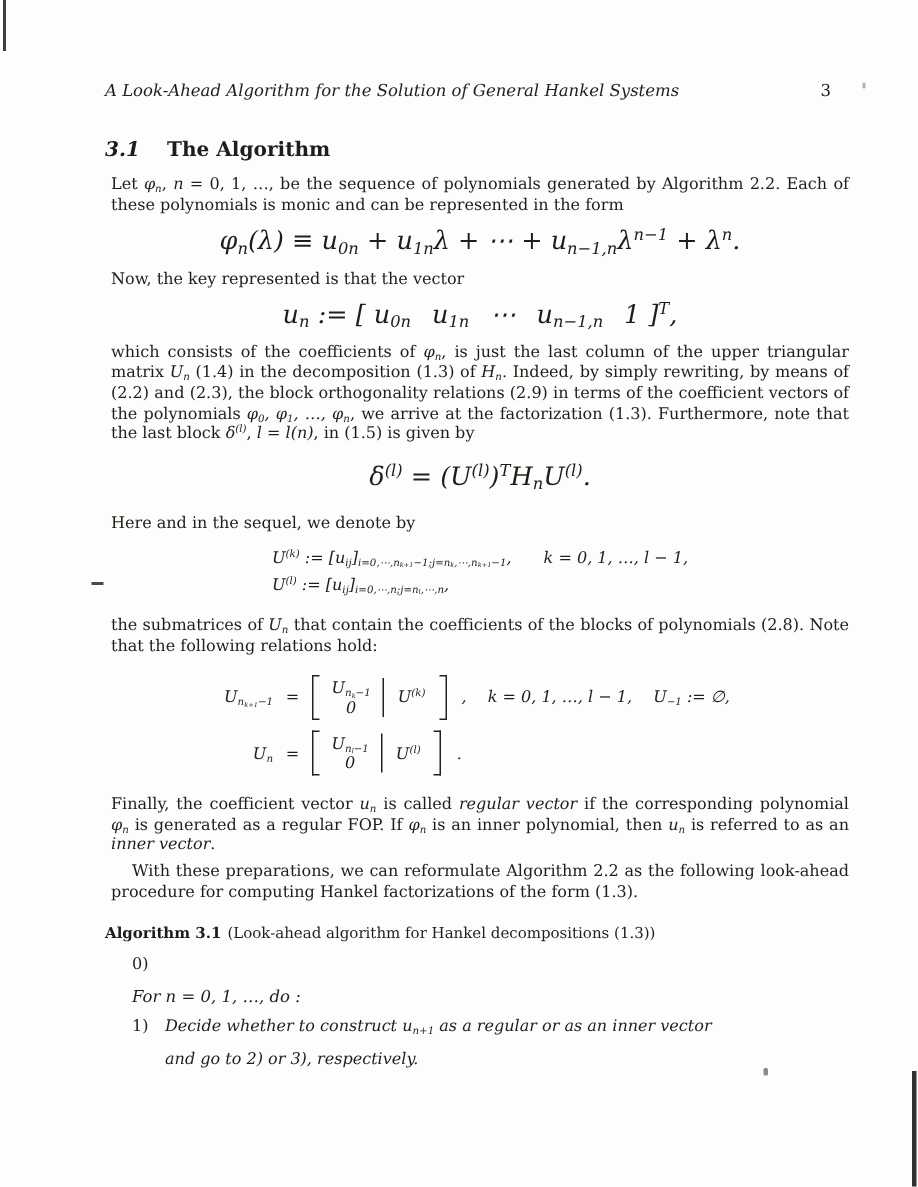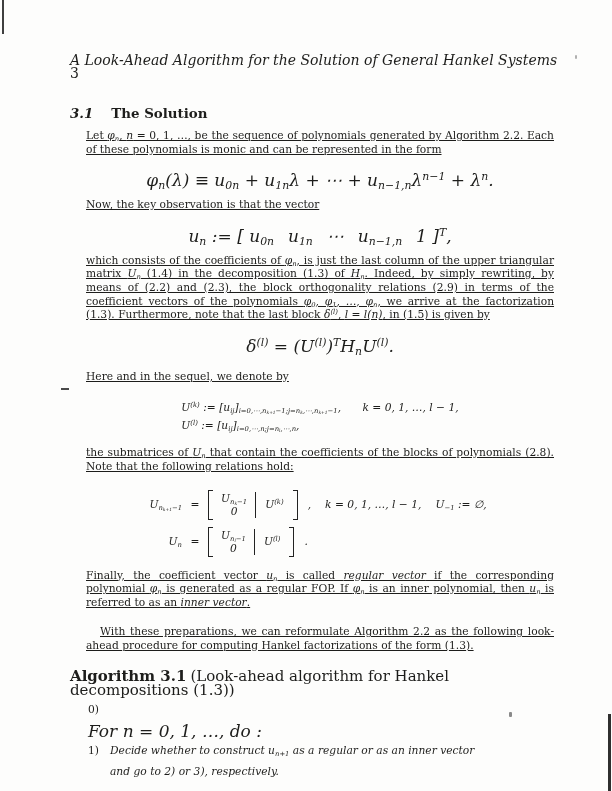--- a/index.html
+++ b/index.html
@@ -4,25 +4,25 @@
 <style>
   html,body{margin:0;padding:0;background:#ffffff;}
   body{
     width:612px;height:791px;position:relative;overflow:hidden;
     background:#fdfdfc;color:#1d1d1b;
     font-family:"DejaVu Serif","Liberation Serif",serif;
     -webkit-font-smoothing:antialiased;
   }
   .page{position:absolute;inset:0;padding:54px 42px 0 70px;box-sizing:border-box;}
   .hdr{display:flex;justify-content:space-between;align-items:baseline;
-       font-style:italic;font-size:14px;line-height:13px;flex-direction:column;}
+       font-style:italic;font-size:11px;line-height:13px;}
   .hdr .pg{font-style:normal;padding-right:16px;}
   .sec{margin-top:25px;font-size:13.4px;font-weight:bold;line-height:16px;}
   .sec .num{margin-right:18px;font-style:italic;}
-  p{margin:16px;font-size:10.7px;line-height:13.6px;text-align:justify;text-decoration:underline;}
+  p{margin:4px;font-size:10.7px;line-height:13.6px;text-align:justify;}
   .eq{font-size:17px;font-style:italic;text-align:center;line-height:16px;}
   sub,sup{line-height:0;font-size:0.64em;}
   sub{vertical-align:-0.3em;}
   sup{vertical-align:0.55em;}
   .denote{text-align:center;}
   .denote .inner{display:inline-block;text-align:left;font-style:italic;
                  font-size:10.7px;line-height:17.5px;}
   .mat{font-size:10.7px;font-style:italic;}
   .mrow{display:flex;align-items:center;margin-top:7px;}
   .mlhs{width:112px;text-align:right;flex:none;}
@@ -30,50 +30,50 @@
   .brkgrp{display:inline-flex;align-items:center;align-self:center;}
   .brk{width:4px;align-self:stretch;flex:none;}
   .brk-l{border-left:1.3px solid #222;border-top:1.3px solid #222;border-bottom:1.3px solid #222;}
   .brk-r{border-right:1.3px solid #222;border-top:1.3px solid #222;border-bottom:1.3px solid #222;}
   .stack{display:flex;flex-direction:column;align-items:center;
          padding:2px 8px;line-height:13px;}
   .vdiv{width:1px;align-self:stretch;background:#222;margin:2px 0;flex:none;}
   .mright{padding:0 9px;}
   .mtail{margin-left:10px;}
   .indent{text-indent:14px;}
-  .algh{margin-top:15px;font-size:15px;line-height:14px;}
+  .algh{margin-top:15px;font-size:10px;line-height:14px;}
   .algh .algsub{margin-left:4px;}
   .step{display:flex;margin-left:18px;font-size:10.7px;}
   .step .mk{width:22px;flex:none;font-style:normal;line-height:14.5px;}
   .step .bd{font-style:italic;line-height:14.5px;}
-  .forline{margin-left:18px;font-style:italic;font-size:17px;line-height:14.5px;}
+  .forline{margin-left:18px;font-style:italic;font-size:11px;line-height:14.5px;}
   .mt2{margin-top:2px}.mt5{margin-top:5px}.mt6{margin-top:6px}
   .mt7{margin-top:7px}.mt8{margin-top:8px}.mt9{margin-top:9px}.mt10{margin-top:10px}
   .mt12{margin-top:12px}.mt14{margin-top:14px}.mt16{margin-top:16px}
   .artifact{position:absolute;pointer-events:none;}
 </style>
 </head>
 <body>
 
 <div class="page">
 
   <div class="hdr">
     <span>A Look-Ahead Algorithm for the Solution of General Hankel Systems</span>
     <span class="pg">3</span>
   </div>
 
   <div class="sec">
-    <span class="num">3.1</span><span>The Solution</span>
+    <span class="num">3.1</span><span>The Algorithm</span>
   </div>
 
   <p class="mt8">Let <i>φ<sub>n</sub></i>, <i>n</i> = 0, 1, …, be the sequence of polynomials generated by Algorithm 2.2. Each of these polynomials is monic and can be represented in the form</p>
 
   <div class="eq mt10">φ<sub>n</sub>(λ) ≡ u<sub>0n</sub> + u<sub>1n</sub>λ + ⋯ + u<sub>n−1,n</sub>λ<sup>n−1</sup> + λ<sup>n</sup>.</div>
 
-  <p class="mt10">Now, the key observation is that the vector</p>
+  <p class="mt10">Now, the key represented is that the vector</p>
 
   <div class="eq mt9">u<sub>n</sub> := [ u<sub>0n</sub>  u<sub>1n</sub>  ⋯  u<sub>n−1,n</sub>  1 ]<sup>T</sup>,</div>
 
   <p class="mt10">which consists of the coefficients of <i>φ<sub>n</sub></i>, is just the last column of the upper triangular matrix <i>U<sub>n</sub></i> (1.4) in the decomposition (1.3) of <i>H<sub>n</sub></i>. Indeed, by simply rewriting, by means of (2.2) and (2.3), the block orthogonality relations (2.9) in terms of the coefficient vectors of the polynomials <i>φ<sub>0</sub>, φ<sub>1</sub>, …, φ<sub>n</sub></i>, we arrive at the factorization (1.3). Furthermore, note that the last block <i>δ<sup>(l)</sup></i>, <i>l = l(n)</i>, in (1.5) is given by</p>
 
   <div class="eq mt14">δ<sup>(l)</sup> = (U<sup>(l)</sup>)<sup>T</sup>H<sub>n</sub>U<sup>(l)</sup>.</div>
 
   <p class="mt16">Here and in the sequel, we denote by</p>
 
   <div class="denote mt8">

